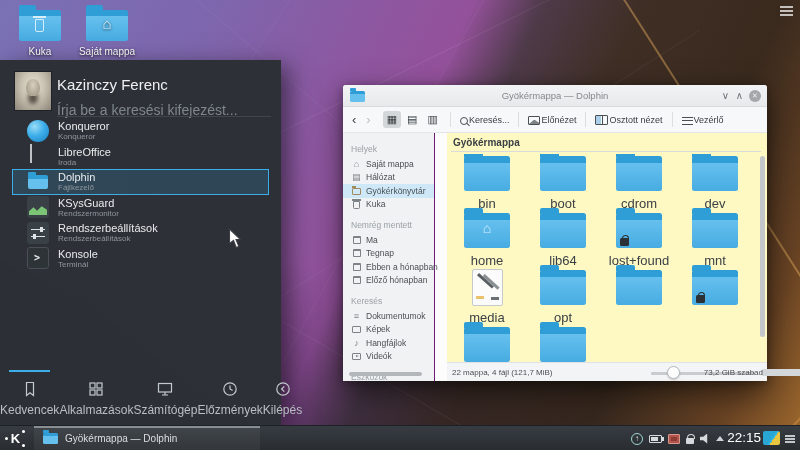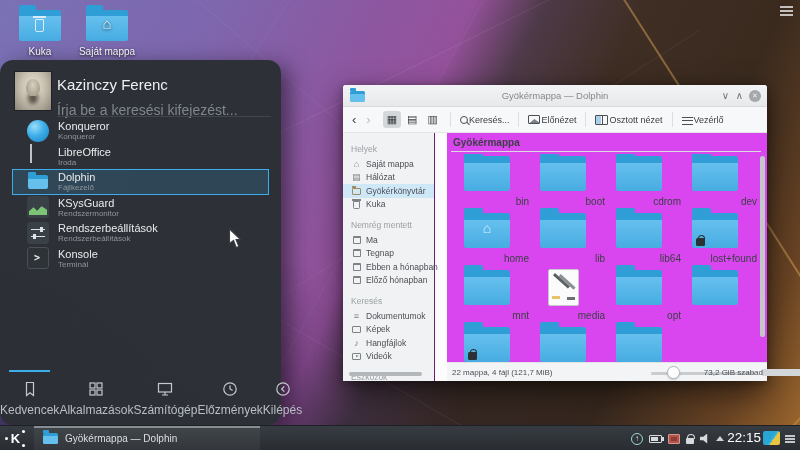--- a/index.html
+++ b/index.html
@@ -19,21 +19,21 @@
     background:linear-gradient(180deg,#2f9ed6 0%,#2f9ed6 19%,#66c0ee 19%,#47ace2 100%); }
   .dfold::before { content:''; position:absolute; top:-5px; left:0; width:17px; height:6px; background:#2f9ed6; border-radius:2px 2px 0 0; }
   .ov-trash { position:absolute; left:16px; top:9px; width:9px; height:13px; border:1.4px solid rgba(255,255,255,.75); border-radius:1px 1px 2px 2px; }
   .ov-trash::before { content:''; position:absolute; left:-3px; top:-4px; width:13px; height:1.6px; background:rgba(255,255,255,.75); }
   .ov-home { position:absolute; left:0; right:0; top:5px; font-size:15px; color:rgba(255,255,255,.8); }
   .toolbox { position:absolute; right:7px; top:6px; width:13px; height:2px; background:rgba(255,255,255,.7);
     box-shadow:0 4px 0 rgba(255,255,255,.7), 0 8px 0 rgba(255,255,255,.7); }
 
   
   .kickoff { position:absolute; left:0; top:60px; width:281px; height:365px; background:rgba(44,48,53,0.985);
-    box-shadow:8px 6px 22px rgba(0,0,0,.5);border-radius:13px; }
+    box-shadow:8px 6px 22px rgba(0,0,0,.5); }
   .k-avatar { position:absolute; left:14px; top:11px; width:38px; height:40px;
     background:radial-gradient(ellipse at 50% 38%, #e8e2d4 0%, #c9c2b2 45%, #8d8578 100%); border:1px solid #1e2226; }
   .k-avatar::after { content:''; position:absolute; left:11px; top:7px; width:14px; height:17px; border-radius:50% 50% 45% 45%;
     background:radial-gradient(ellipse at 50% 35%, #d8cfbf, #9a8f7c); box-shadow:0 10px 4px -2px #5a5348; }
   .k-name { position:absolute; left:57px; top:16px; font-size:15px; color:#edeff1; }
   .k-search { position:absolute; left:57px; top:42px; font-size:14px; color:#7f868c; }
   .k-underline { position:absolute; left:57px; right:10px; top:56px; height:1px; background:#41464b; }
   .k-apps { position:absolute; left:0; right:0; top:58px; }
   .app-item { height:25.5px; display:flex; align-items:center; padding-left:27px; }
   .app-item.selected { margin:0 12px; padding-left:15px; background:rgba(61,174,233,0.18); outline:1px solid #3daee9; outline-offset:-1px; }
@@ -77,21 +77,21 @@
   .wc-min { right:38px; } .wc-max { right:24px; }
   .wc-close { right:6px; top:5px; width:12px; height:12px; background:#a4a8ab; border-radius:50%;
     color:#eef0f1; font-size:7px; line-height:12px; text-align:center; }
   .toolbar { position:absolute; left:0; right:0; top:22px; height:26px; background:#f7f8f9; border-bottom:1px solid #e3e5e6;
     display:flex; align-items:center; font-size:9px; color:#3b4045; }
   .nav { font-size:13px; line-height:13px; padding:0 5px; color:#3b4045; }
   .nav.dis { color:#b9bdc0; }
   .vbtn { font-size:11px; padding:2px 4px; margin:0 1px; color:#3b4045; border-radius:3px; }
   .vbtn.active { background:#d4d7d9; }
   .tsep { width:1px; height:15px; background:#dcdee0; margin:0 7px; }
-  .tbt { display:flex; align-items:center; gap:1px; padding:0 2px; }
+  .tbt { display:flex; align-items:flex-end; gap:1px; padding:0 2px; }
   .ico-mag { width:8px; height:8px; border:1.3px solid #4a4f54; border-radius:50%; position:relative; }
   .ico-mag::after { content:''; position:absolute; width:4px; height:1.3px; background:#4a4f54; transform:rotate(45deg); right:-3.5px; bottom:-1.5px; }
   .ico-img { width:12px; height:9px; border:1.2px solid #4a4f54; border-radius:1px; position:relative; overflow:hidden; }
   .ico-img::after { content:''; position:absolute; left:-1px; bottom:-1px; width:13px; height:5px; background:#7d8287;
     clip-path:polygon(0 100%, 45% 0, 100% 100%); }
   .ico-split { width:13px; height:10px; border:1.2px solid #4a4f54; border-radius:1px; position:relative;
     background:linear-gradient(90deg,#aacfe9 0 45%, transparent 45%); }
   .ico-split::after { content:''; position:absolute; left:50%; top:0; bottom:0; width:1.2px; background:#4a4f54; }
   .ico-menu { width:11px; height:8px; border-top:1.6px solid #4a4f54; position:relative; margin-top:2px; }
   .ico-menu::before { content:''; position:absolute; left:0; right:0; top:2px; height:1.6px; background:#4a4f54; }
@@ -106,29 +106,29 @@
   .g-fold { width:9px; height:7px; border:1px solid #a08a5e; border-radius:1px; position:relative; margin-top:1px; }
   .g-fold::before { content:''; position:absolute; top:-2.5px; left:-1px; width:4px; height:2px; background:#a08a5e; }
   .g-trash { width:7px; height:8px; border:1px solid #7d8287; border-radius:0 0 1.5px 1.5px; position:relative; margin-top:1px; }
   .g-trash::before { content:''; position:absolute; left:-2px; top:-2.5px; width:9px; height:1.3px; background:#7d8287; }
   .g-cal { width:8px; height:8px; border:1px solid #7d8287; border-top-width:2.5px; border-radius:1px; }
   .g-img2 { width:9px; height:7px; border:1px solid #7d8287; border-radius:1px; }
   .g-vid { width:9px; height:7px; border:1px solid #7d8287; border-radius:1px; position:relative; }
   .g-vid::after { content:''; position:absolute; left:2.5px; top:1px; border-left:3px solid #7d8287; border-top:1.7px solid transparent; border-bottom:1.7px solid transparent; }
   .sb-scroll { position:absolute; bottom:5px; left:6px; right:12px; height:4px; background:#b3b7ba; border-radius:2px; }
 
-  .view { position:absolute; left:104px; top:48px; right:0; bottom:19px; background:#d946ef; }
+  .view { position:absolute; left:104px; top:48px; right:0; bottom:19px; background:#fef9c3; }
   .vh { position:absolute; left:6px; top:4px; font-size:10px; font-weight:bold; color:#3b4045; }
   .vhline { position:absolute; left:4px; right:6px; top:18px; height:1px; background:#d8dadb; }
   .grid { position:absolute; left:2px; top:21px; width:308px; bottom:0; overflow:hidden; display:flex; flex-wrap:wrap; align-content:flex-start; }
   .cell { width:76px; height:57px; position:relative; }
   .fold { position:absolute; left:15px; top:2px; width:46px; height:35px; border-radius:2.5px;
     background:linear-gradient(180deg,#2f9ed6 0%,#2f9ed6 19%,#66c0ee 19%,#47ace2 100%); }
   .fold::before { content:''; position:absolute; top:-5px; left:0; width:19px; height:6px; background:#2f9ed6; border-radius:2px 2px 0 0; }
-  .lbl { position:absolute; left:-4px; right:-4px; top:42px; text-align:right; font-size:10px; color:#3b4045; }
+  .lbl { position:absolute; left:-4px; right:-4px; top:42px; text-align:center; font-size:13px; color:#3b4045; }
   .ov-home2 { position:absolute; left:0; right:0; top:7px; text-align:center; font-size:14px; color:rgba(235,248,255,.85); }
   .lockb { position:absolute; left:4px; bottom:2px; width:9px; height:8px; background:#2c3135; border-radius:1.5px; }
   .lockb::before { content:''; position:absolute; left:1.8px; top:-3.5px; width:5px; height:4px; border:1.4px solid #2c3135; border-bottom:none; border-radius:4px 4px 0 0; }
   .media-ico { position:absolute; left:23px; top:1px; width:31px; height:37px; background:#fbfbfb; border:1px solid #c6c9cb; border-radius:2px; }
   .media-ico::after { content:''; position:absolute; left:6px; top:3px; width:20px; height:2.5px; background:#5a5f63; transform:rotate(42deg); transform-origin:left top; box-shadow:5px -3px 0 #8a8f93; }
   .media-ico::before { content:''; position:absolute; left:3px; bottom:6px; width:8px; height:3.5px; background:#e8c16a; box-shadow:15px 1px 0 #6a6f73; }
   .vscroll { position:absolute; right:2px; top:23px; bottom:5px; width:5px; }
   .vthumb { position:absolute; top:0; height:90%; width:5px; background:#c4c7c9; border-radius:2.5px; }
 
   .statusbar { position:absolute; left:104px; right:0; bottom:0; height:19px; background:#f3f4f5; border-top:1px solid #e0e2e3;
@@ -428,24 +428,20 @@
           <div class="lbl">dev</div>
         </div>
       <div class="cell">
           <div class="fold">
             <span class="ov-home2">⌂</span>
           </div>
           <div class="lbl">home</div>
         </div>
       <div class="cell">
           <div class="fold"></div>
-          <div class="lbl">lib</div>
-        </div>
-      <div class="cell">
-          <div class="fold"></div>
           <div class="lbl">lib64</div>
         </div>
       <div class="cell">
           <div class="fold">
             <span class="lockb"></span>
           </div>
           <div class="lbl">lost+found</div>
         </div>
       <div class="cell">
           <div class="fold"></div>

